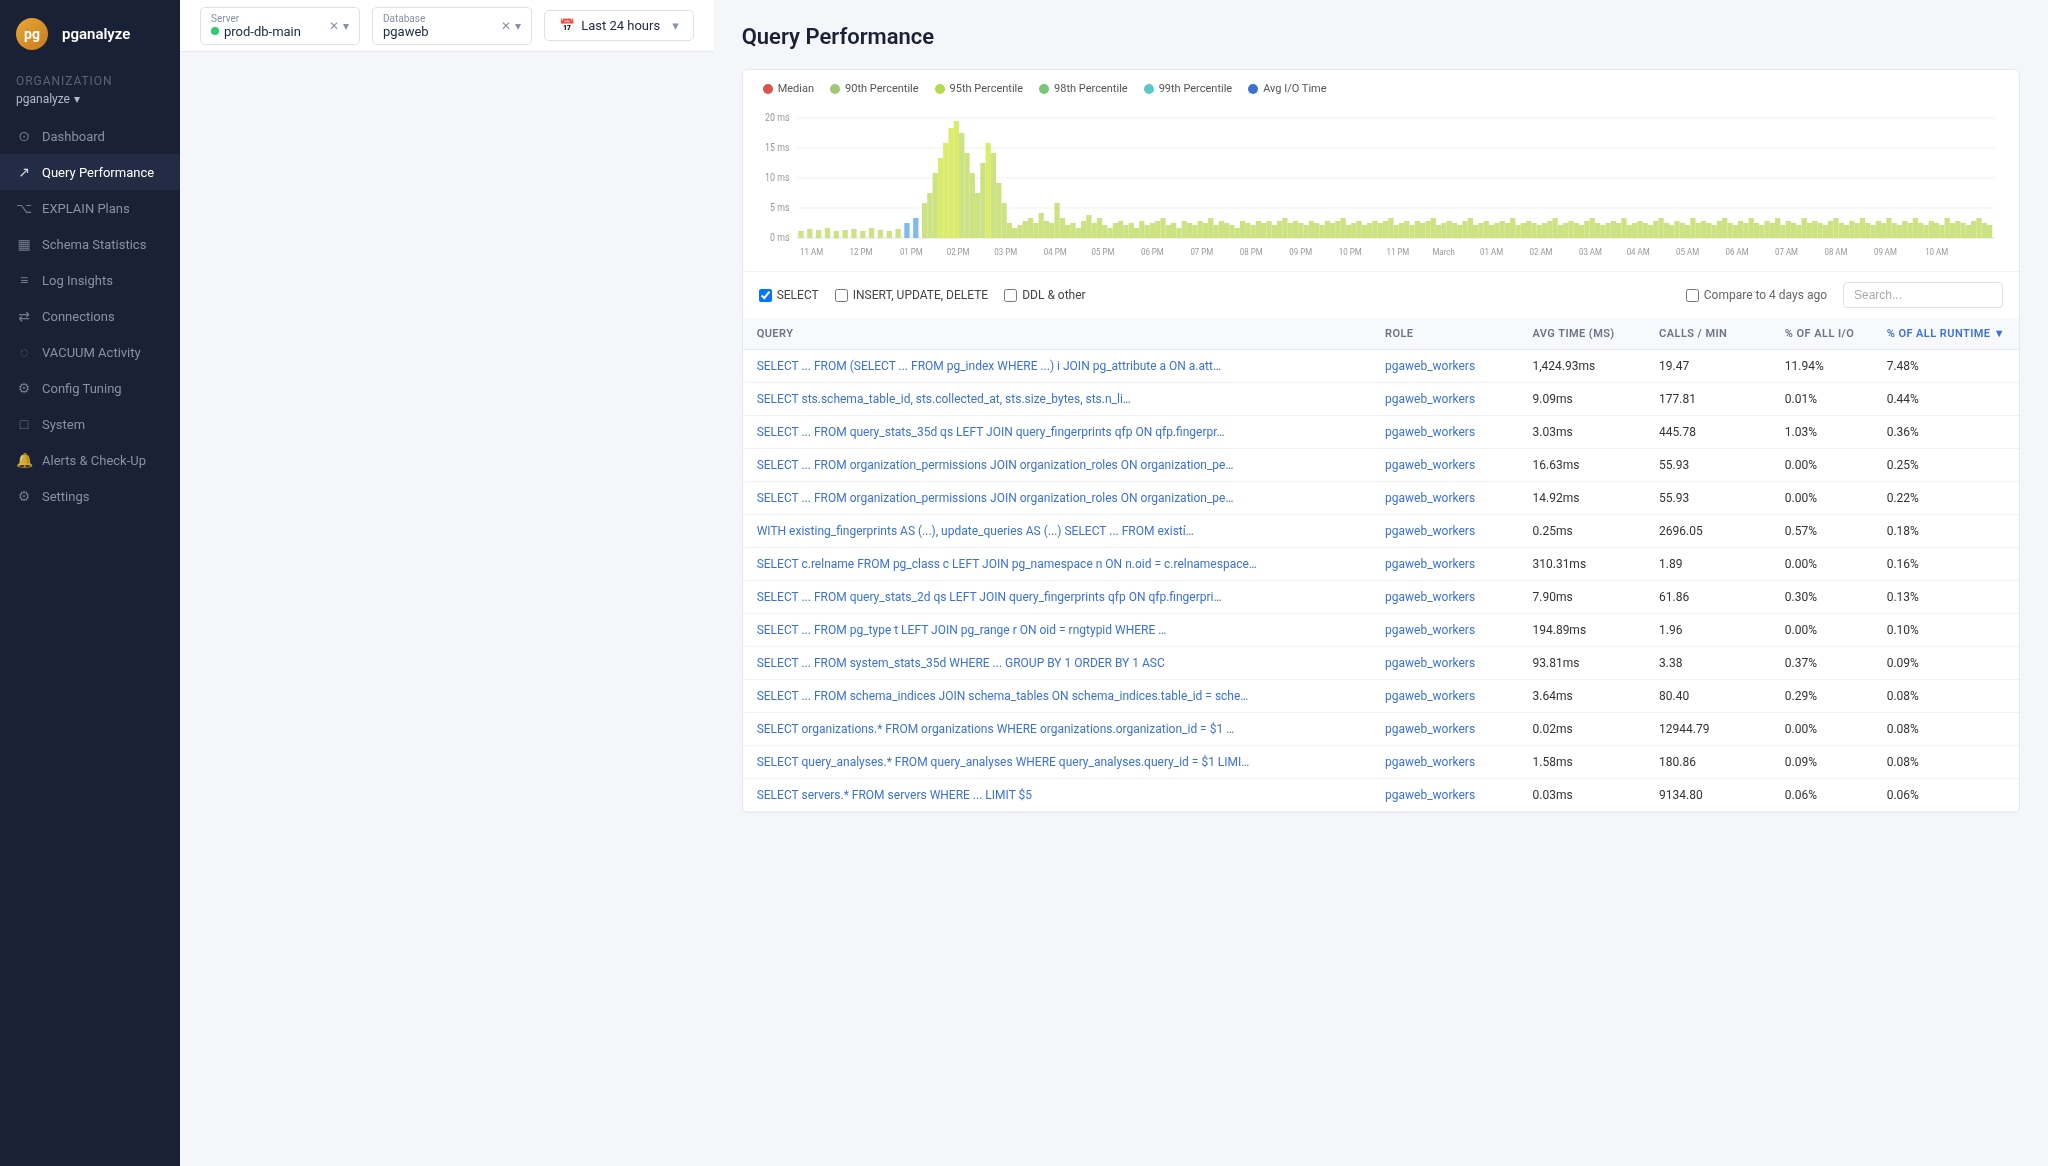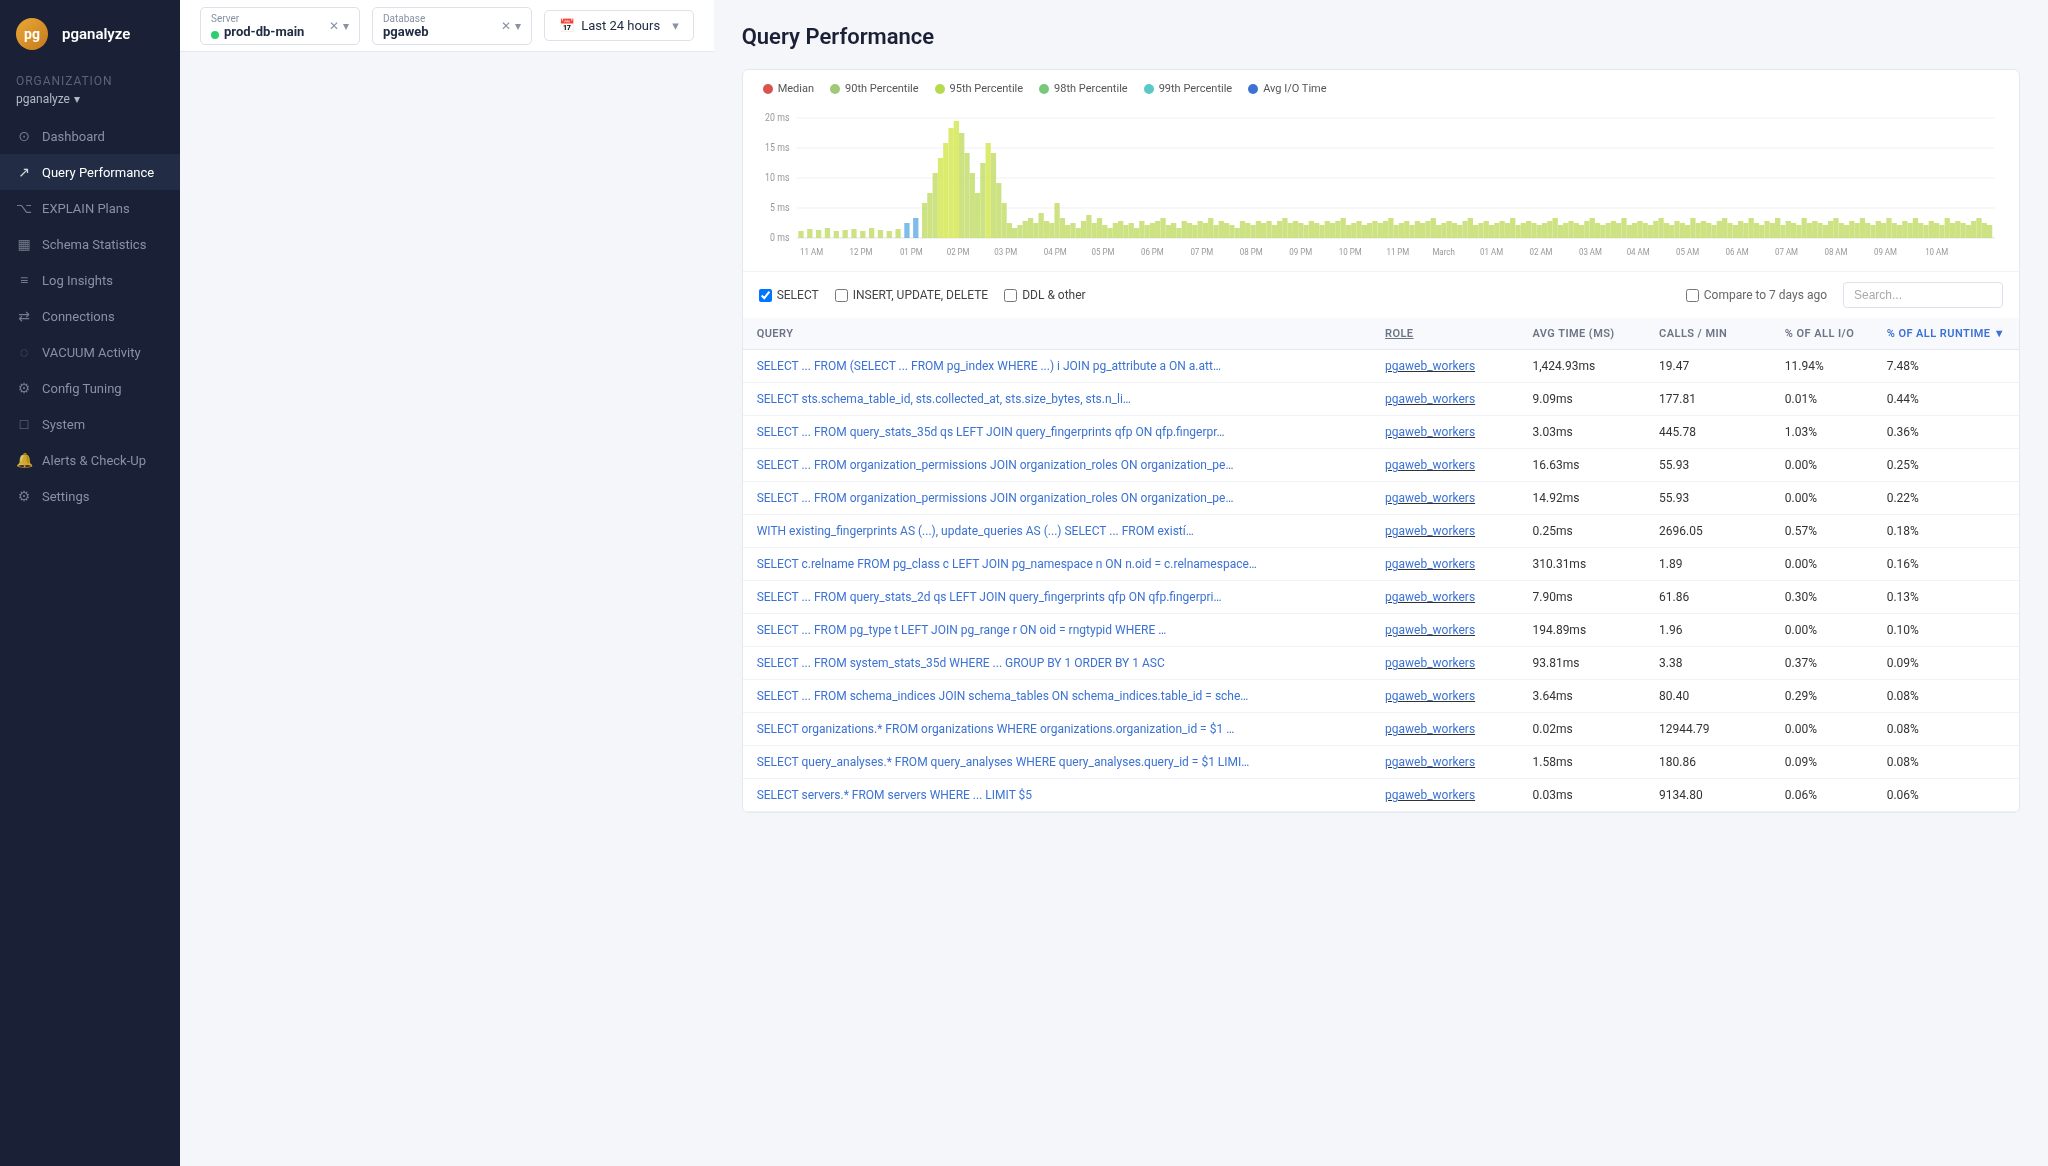--- a/index.html
+++ b/index.html
@@ -86,21 +86,21 @@
       align-items: center;
       gap: 6px;
       border: 1px solid #dde1ea;
       border-radius: 5px;
       padding: 5px 10px;
       background: #fff;
       cursor: pointer;
       min-width: 160px;
     }
     .selector-label { font-size: 10px; color: #8892a4; display: block; }
-    .selector-value { font-size: 13px; color: #222d45; font-weight: 700; display: flex; align-items: flex-end; gap: 5px; }
+    .selector-value { font-size: 13px; color: #222d45; font-weight: 400; display: flex; align-items: center; gap: 5px; }
     .status-dot { width: 8px; height: 8px; border-radius: 50%; background: #2ecc71; display: inline-block; }
     .selector-actions { display: flex; align-items: center; gap: 4px; margin-left: auto; }
     .selector-x, .selector-chevron { color: #8892a4; font-size: 12px; cursor: pointer; }
     .time-selector {
       margin-left: auto;
       display: flex;
       align-items: center;
       gap: 6px;
       border: 1px solid #dde1ea;
       border-radius: 5px;
@@ -225,21 +225,21 @@
       border-bottom: 1px solid #f0f2f5;
       color: #333;
       white-space: nowrap;
       overflow: hidden;
       text-overflow: ellipsis;
       max-width: 0;
     }
     .query-link { color: #3b72d4; cursor: pointer; }
     .role-link { color: #3b72d4; cursor: pointer; }
     .col-query { width: 52%; }
-    .col-role { width: 12%; text-decoration: underline; }
+    .col-role { width: 12%; }
     .col-avg { width: 10%; text-align: right; }
     .col-calls { width: 10%; text-align: right; }
     .col-io { width: 8%; text-align: right; }
     .col-runtime { width: 8%; text-align: right; }
     .query-table td.num { text-align: left; }
 
     
     svg.perf-chart { width: 100%; height: 160px; display: block; }
   </style>
 </head>
@@ -644,21 +644,21 @@
         <label class="checkbox-label">
           <input type="checkbox" style="">
           <span>INSERT, UPDATE, DELETE</span>
         </label>
         <label class="checkbox-label">
           <input type="checkbox" style="">
           <span>DDL &amp; other</span>
         </label>
         <div class="compare-label">
           <input type="checkbox" style="">
-          <span>Compare to 7 days ago</span>
+          <span>Compare to 4 days ago</span>
         </div>
         <input class="search-input" type="text" placeholder="Search..." style="">
       </div>
 
       <div style="overflow-x:auto;">
         <table class="query-table">
           <thead>
             <tr>
               <th class="col-query">QUERY</th>
               <th class="col-role">ROLE</th>

